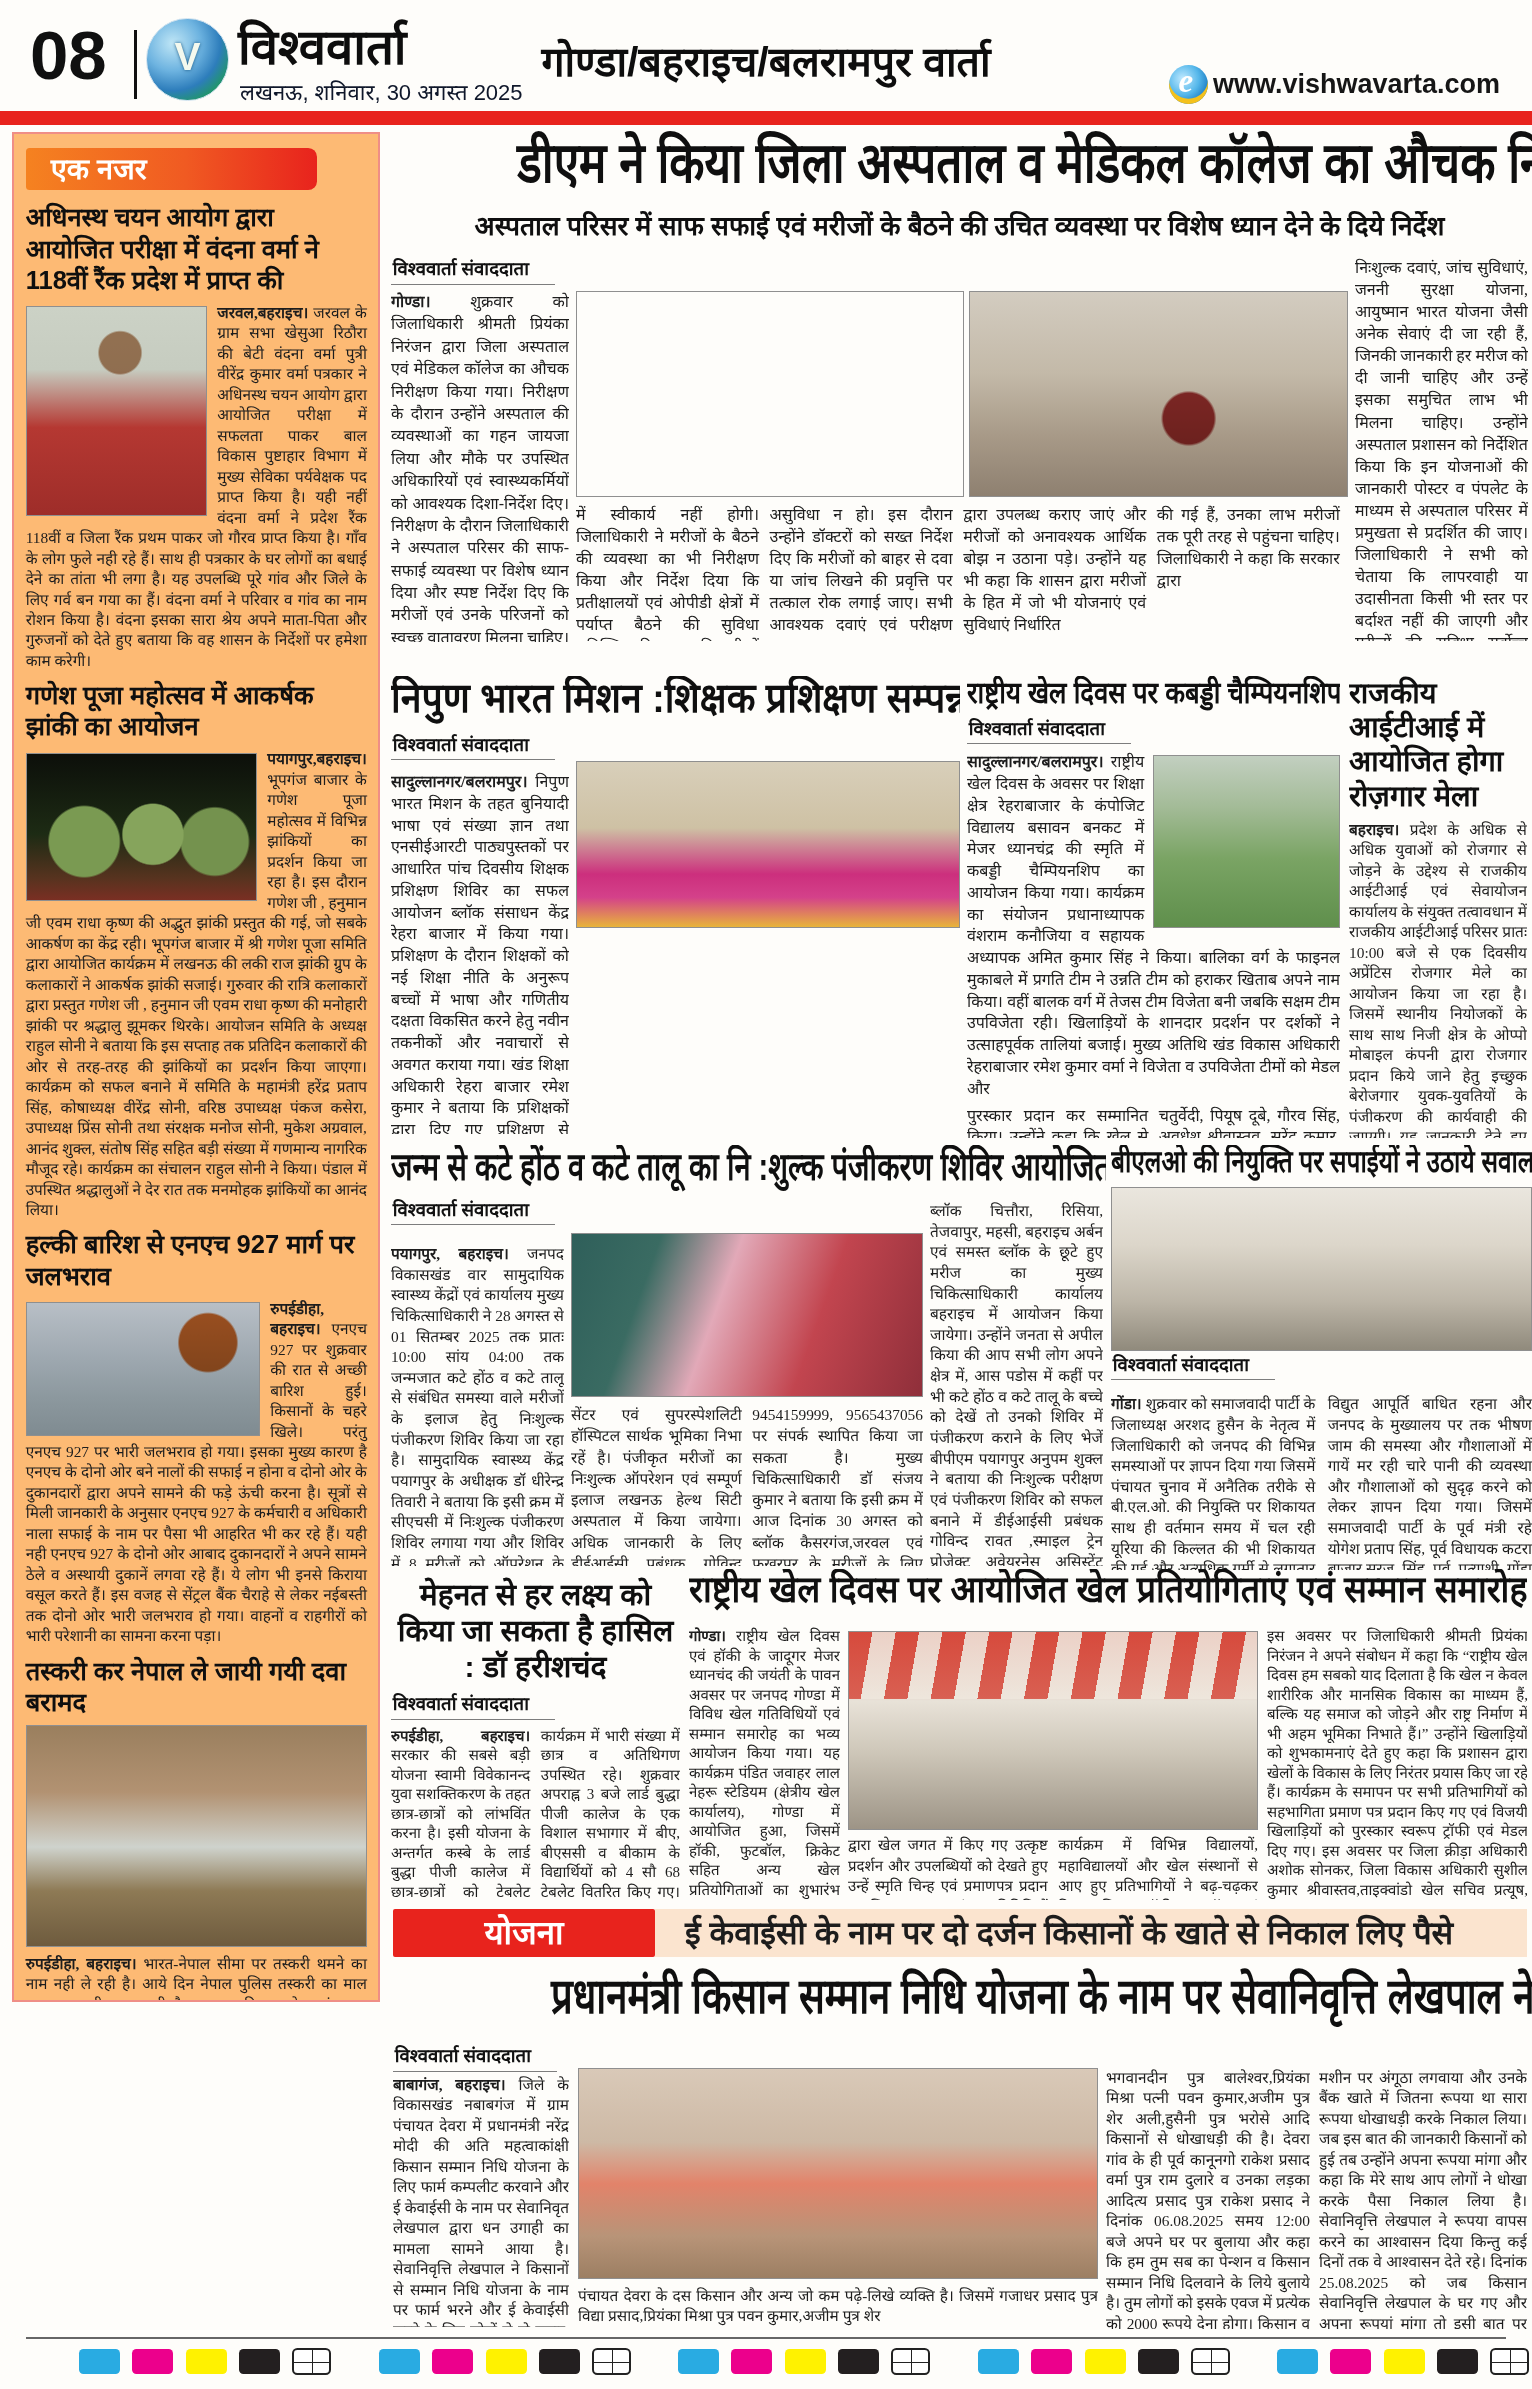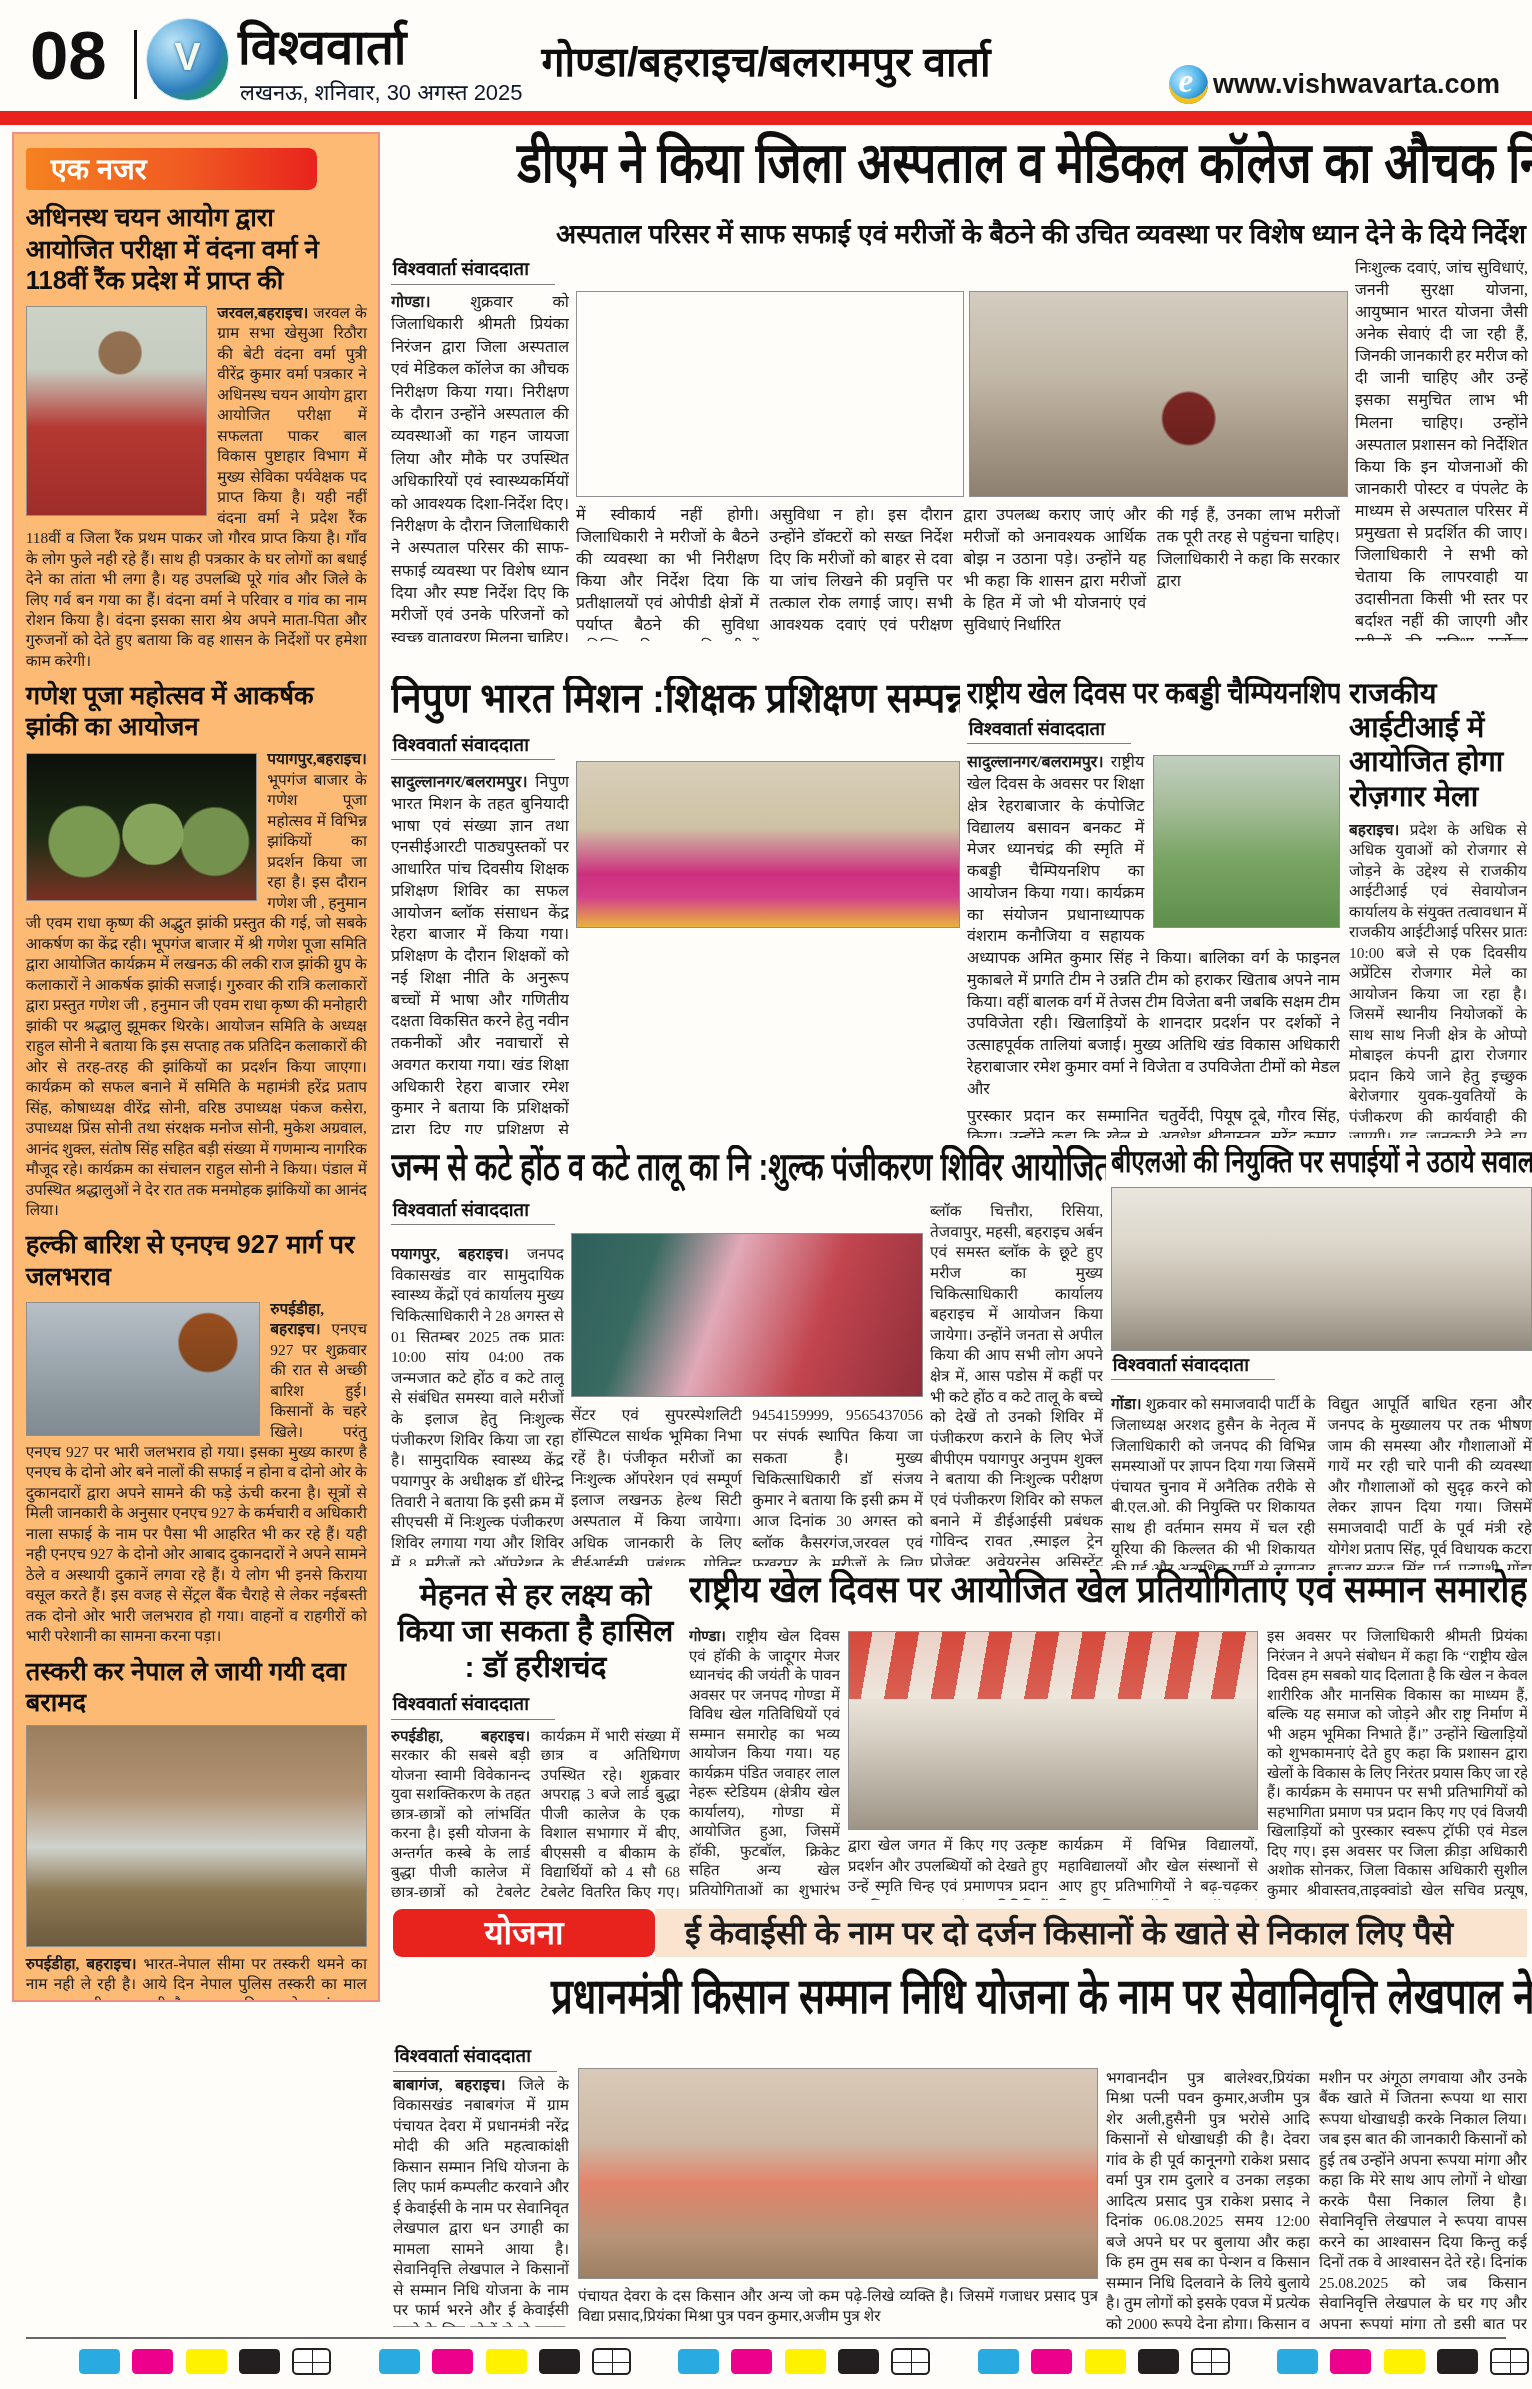--- a/index.html
+++ b/index.html
@@ -50,21 +50,21 @@
   .clr::after{content:"";display:block;clear:both;}
   #ph-s1{width:181px;height:210px;background:linear-gradient(180deg,#ccd2c6 0%,#c6ccc0 30%,#b53832 58%,#9e2d29 100%),radial-gradient(circle at 52% 22%,#b98a6a 0%,#b98a6a 11%,transparent 12%);background-blend-mode:multiply;}
   #ph-s2{width:231px;height:148px;background:radial-gradient(circle at 25% 60%,#7a9a52 0 18%,transparent 19%),radial-gradient(circle at 55% 55%,#86a45c 0 20%,transparent 21%),radial-gradient(circle at 82% 60%,#74924e 0 16%,transparent 17%),linear-gradient(180deg,#0c0f0a 0%,#1d2b14 55%,#57331f 85%,#7a2f23 100%);}
   #ph-s3{width:234px;height:134px;background:linear-gradient(180deg,#b8bfc6 0%,#9fa9b1 40%,#8d999f 70%,#7f8b91 100%),radial-gradient(circle at 78% 30%,#d96b2a 0 14%,transparent 15%);background-blend-mode:multiply;}
   #ph-s4{height:222px;background:linear-gradient(180deg,#9a7f5e 0%,#b29272 30%,#cfd3cd 55%,#8e7a55 75%,#6e5b3e 100%);}
 
   
   .colgap{display:flex;gap:10.6px;}
   .ucol{font-size:16px;line-height:1.38;}
   #a1-h{left:393px;top:132px;width:1133px;text-align:center;font-size:56px;}
-  #a1-sub{left:393px;top:220px;width:1133px;text-align:right;font-size:26.4px;text-decoration:underline;}
+  #a1-sub{left:393px;top:212px;width:1133px;text-align:center;font-size:26.4px;text-decoration:underline;}
   #a1-byl{left:391px;top:255px;}
   #a1-c1{left:391px;top:291px;width:178px;height:351px;font-size:16px;line-height:1.4;}
   #ph-a1a{left:576px;top:291px;width:388px;height:206px;background:linear-gradient(180deg,#ddd7cb 0%,#d0c7b6 30%,#bdae98 55%,#9a8d79 80%,#83766а 100%);}
   #ph-a1b{left:969px;top:291px;width:379px;height:206px;background:linear-gradient(180deg,#d3ccc0 0%,#c3b9a8 40%,#a89a88 70%,#8e8070 100%),radial-gradient(circle at 58% 62%,#a8383a 0 10%,transparent 11%);background-blend-mode:multiply;}
   #a1-urow{left:576px;top:504px;width:772px;height:137px;}
   #a1-urow .ucol{width:183px;}
   #a1-cr{left:1355px;top:257px;width:173px;height:384px;font-size:16px;line-height:1.38;}
 
   #a2{left:391px;top:676px;width:569px;height:462px;}
   #a2-h{font-size:41px;margin-bottom:8.8px;}
@@ -106,21 +106,21 @@
   #a8-h{font-size:37px;margin-bottom:8.8px;}
   #a8-c1{position:absolute;left:0;top:58px;width:151px;height:273px;font-size:15px;line-height:1.3;}
   #ph-a8{position:absolute;left:159px;top:62px;width:410px;height:199px;
          background:repeating-linear-gradient(100deg,rgba(214,74,60,.85) 0 23px,rgba(239,232,222,.85) 23px 46px),linear-gradient(180deg,#d84b3e 0%,#e8e2d8 35%,#cfc8ba 60%,#9d9486 100%);background-size:100% 34%,100% 100%;background-repeat:no-repeat;}
   #a8-u{position:absolute;left:159px;top:266px;width:410px;height:65px;}
   #a8-u .ucol{width:200px;font-size:15px;}
   #a8-cr{position:absolute;left:578px;top:58px;width:261px;height:273px;font-size:15px;line-height:1.3;}
 
   #a9-kick{left:393px;top:1909px;width:1134px;height:48px;display:flex;}
   #a9-kick .kbox{width:262px;background:#e8231d;color:#fff;font-size:33px;font-weight:bold;
-                 text-align:center;line-height:48px;border-radius:9px;}
+                 text-align:center;line-height:48px;border-radius:2px;}
   #a9-kick .kstrip{flex:1;background:#fbe4cf;font-size:32px;font-weight:bold;color:#1c1c1c;
                    line-height:48px;padding-left:30px;}
   #a9-h{left:393px;top:1969px;width:1134px;text-align:center;font-size:49px;}
   #a9-byl{left:393px;top:2042px;}
   #a9-c1{left:393px;top:2075px;width:176px;height:252px;font-size:15.4px;line-height:1.33;}
   #ph-a9{left:578px;top:2068px;width:520px;height:211px;
          background:linear-gradient(180deg,#d9c9b8 0%,#cdb9a5 35%,#e2836a 55%,#b89478 80%,#9c7f63 100%);}
   #a9-cap{left:578px;top:2286px;width:520px;height:44px;font-size:15.4px;line-height:1.33;}
   #a9-c2{left:1106px;top:2068px;width:204px;height:261px;font-size:15.4px;line-height:1.33;}
   #a9-c3{left:1319px;top:2068px;width:208px;height:261px;font-size:15.4px;line-height:1.33;}

